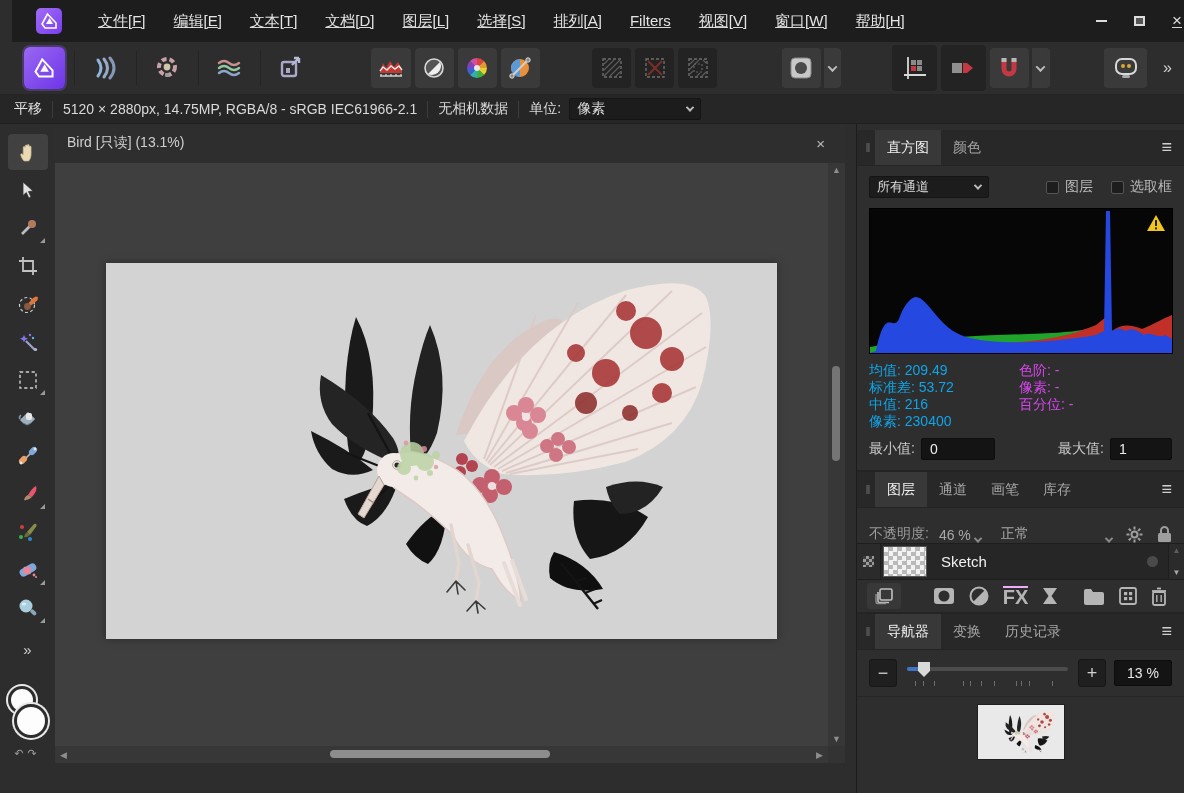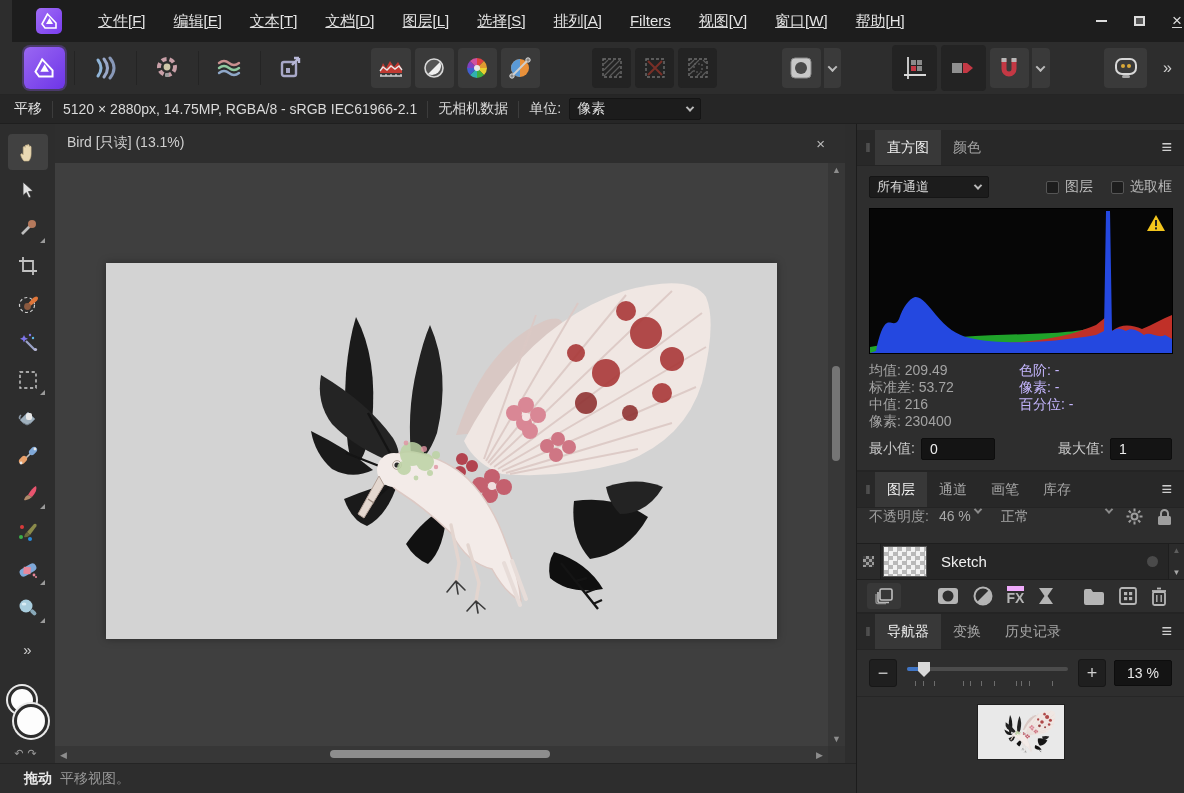--- a/index.html
+++ b/index.html
@@ -78,31 +78,31 @@
 
   
   #histo-controls { height:34px; display:flex; align-items:center; padding:0 12px; margin-top:4px; }
   #channel-select { display:flex; align-items:center; justify-content:space-between; width:120px; height:22px; background:#1c1c1c; border:1px solid #151515; border-radius:2px; padding:8px 7px; color:#ddd; font-size:13px; }
   #channel-select .carat { width:6px; height:6px; }
   .cbx-group { display:flex; align-items:center; color:#b9b9b9; font-size:14px; margin-left:18px; }
   #histo-controls .spacer { flex:1; }
   #histo-box { position:relative; margin:4px 12px 0; width:304px; height:146px; background:#060606; border:1px solid #000; }
   #histo-warning { position:absolute; right:6px; top:5px; }
   #histo-stats { display:flex; padding:8px 12px 0; font-size:14px; line-height:17px; }
-  .stat-col-left { width:150px; color:#a3a3a3; }
-  .stat-col-right { color:#c4b5fd; }
+  .stat-col-left { width:150px; color:#0ea5e9; }
+  .stat-col-right { color:#d946ef; }
   #minmax-row { display:flex; align-items:center; padding:8px 12px 10px; font-size:14px; color:#c9c9c9; }
   .num-field { height:22px; background:#141414; border:1px solid #0d0d0d; border-radius:2px; color:#eee; padding:0 8px; line-height:20px; }
   #min-field { width:74px; margin-left:6px; }
   #max-field { width:62px; margin-left:6px; }
   #minmax-row .gap { flex:1; }
 
   
   #layers-panel { border-top:2px solid #242424; }
-  #opacity-row { height:35px; display:flex; align-items:flex-start; padding:0 12px; font-size:14px; color:#9b9b9b; }
+  #opacity-row { height:35px; display:flex; align-items:flex-end; padding:0 12px; font-size:14px; color:#9b9b9b; }
   #opacity-row .carat { width:6px; height:6px; border-color:#8b8b8b; margin:0 4px; }
   #blend-mode { margin-left:16px; color:#a8a8a8; }
   #opacity-row .push { flex:1; }
   #layer-row { height:37px; background:#262626; border-top:1px solid #1e1e1e; border-bottom:1px solid #1e1e1e; display:flex; align-items:stretch; }
   #layer-grip { width:24px; background:#2b2b2b; display:flex; align-items:center; justify-content:center; border-right:1px solid #1e1e1e; }
   .mini-checker { width:11px; height:11px; background:repeating-conic-gradient(#9a9a9a 0 25%, #3d3d3d 0 50%) 0 0/6px 6px; }
   #layer-thumb { width:44px; margin:2px 0 2px 2px; background:repeating-conic-gradient(#b9b9b9 0 25%, #f2f2f2 0 50%) 0 0/9px 9px; border:1px solid #555; }
   #layer-name { margin-left:14px; align-self:center; color:#f0f0f0; font-size:15px; }
   #layer-vis-dot { width:11px; height:11px; border-radius:50%; background:#4a4a4a; align-self:center; margin-left:auto; margin-right:10px; }
   #layer-mini-scroll { width:16px; background:#2b2b2b; border-left:1px solid #1e1e1e; display:flex; flex-direction:column; align-items:center; justify-content:space-between; padding:2px 0; font-size:8px; }
@@ -556,24 +556,20 @@
       <span class="scroll-arrow" style="margin-top:auto">▼</span>
     </div>
     <div id="hscroll">
       <span class="scroll-arrow">◀</span>
       <span id="hthumb"></span>
       <span class="scroll-arrow right">▶</span>
     </div>
     <div id="scroll-corner"></div>
   </div>
 
-  <div id="statusbar">
-    <span id="status-action">拖动</span>
-    <span id="status-hint">平移视图。</span>
-  </div>
 
   <div id="panels">
 
     <div id="histogram-panel" style="padding-top:6px;">
       <div class="panel-header">
         <span class="drag-handle">‖</span>
         <div class="panel-tab active">直方图</div>
         <div class="panel-tab">颜色</div>
         <span class="hamburger">≡</span>
       </div>
@@ -686,21 +682,21 @@
                 <rect x="1" y="1" width="20" height="16" rx="3" fill="#b5b5b5"></rect>
                 <circle cx="11" cy="9" r="5.5" fill="#2e2e2e"></circle>
               </svg>
             </span>
           <span class="lyr-ico">
               <svg width="20" height="20" viewBox="0 0 20 20">
                 <circle cx="10" cy="10" r="8.5" fill="none" stroke="#b5b5b5" stroke-width="2"></circle>
                 <path d="M4 16 A8.5 8.5 0 0 0 16 4 Z" fill="#b5b5b5"></path>
               </svg>
             </span>
-          <span class="lyr-ico" style="color:#b5b5b5;font-weight:bold;font-size:14px;border-top:5px solid #f0abfc;line-height:15px;">FX</span>
+          <span class="lyr-ico" style="color:#b5b5b5;font-weight:bold;font-size:20px;border-top:2px solid #f0abfc;line-height:15px;">FX</span>
           <span class="lyr-ico">
               <svg width="16" height="18" viewBox="0 0 16 18">
                 <path d="M1 1 H15 L9.5 9 L15 17 H1 L6.5 9 Z" fill="#b5b5b5"></path>
               </svg>
             </span>
         </div>
         <div class="right">
           <span class="lyr-ico">
               <svg width="22" height="17" viewBox="0 0 22 17">
                 <path d="M1 3 a2 2 0 0 1 2-2 h5 l2 3 h9 a2 2 0 0 1 2 2 v9 a2 2 0 0 1-2 2 H3 a2 2 0 0 1-2-2 Z" fill="#b5b5b5"></path>

